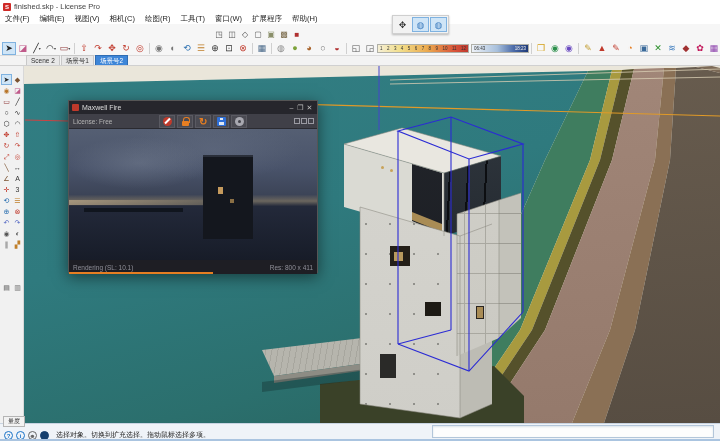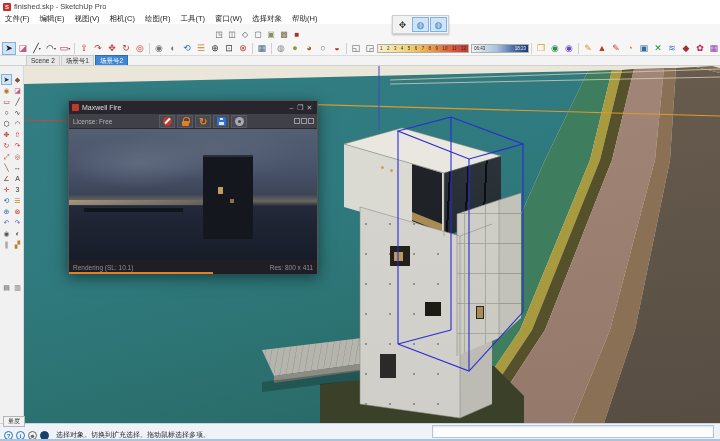--- a/index.html
+++ b/index.html
@@ -122,32 +122,32 @@
   .measure-box{position:absolute;left:432px;right:6px;top:425px;height:13px;background:#fdfdfd;
     border:1px solid #b3c6da;box-shadow:inset 0 1px 2px rgba(120,150,180,.25);z-index:6;}
   .app-frame{position:absolute;left:0;top:0;right:0;bottom:0;pointer-events:none;
     border-bottom:2px solid #aac4e0;z-index:20;}
 </style>
 </head>
 <body>
 
 <div class="titlebar">
   <span class="app-logo">S</span>
-  <span class="app-title">finished.skp - SketchUp Pro</span>
+  <span class="app-title">finished.skp - License Pro</span>
 </div>
 
 <div class="menubar" id="menubar">
     <span class="menu-item">文件(F)</span>
     <span class="menu-item">编辑(E)</span>
     <span class="menu-item">视图(V)</span>
     <span class="menu-item">相机(C)</span>
     <span class="menu-item">绘图(R)</span>
     <span class="menu-item">工具(T)</span>
     <span class="menu-item">窗口(W)</span>
-    <span class="menu-item">选择对象</span>
+    <span class="menu-item">扩展程序</span>
     <span class="menu-item">帮助(H)</span>
   </div>
 
 <div class="toolbar-zone"></div>
 
 <div class="cam-toolbar" id="cam-toolbar">
     <span class="cam-btn">
       <span class="glyph" style="color: rgb(51, 51, 51);">✥</span>
     </span>
     <span class="cam-btn active">

